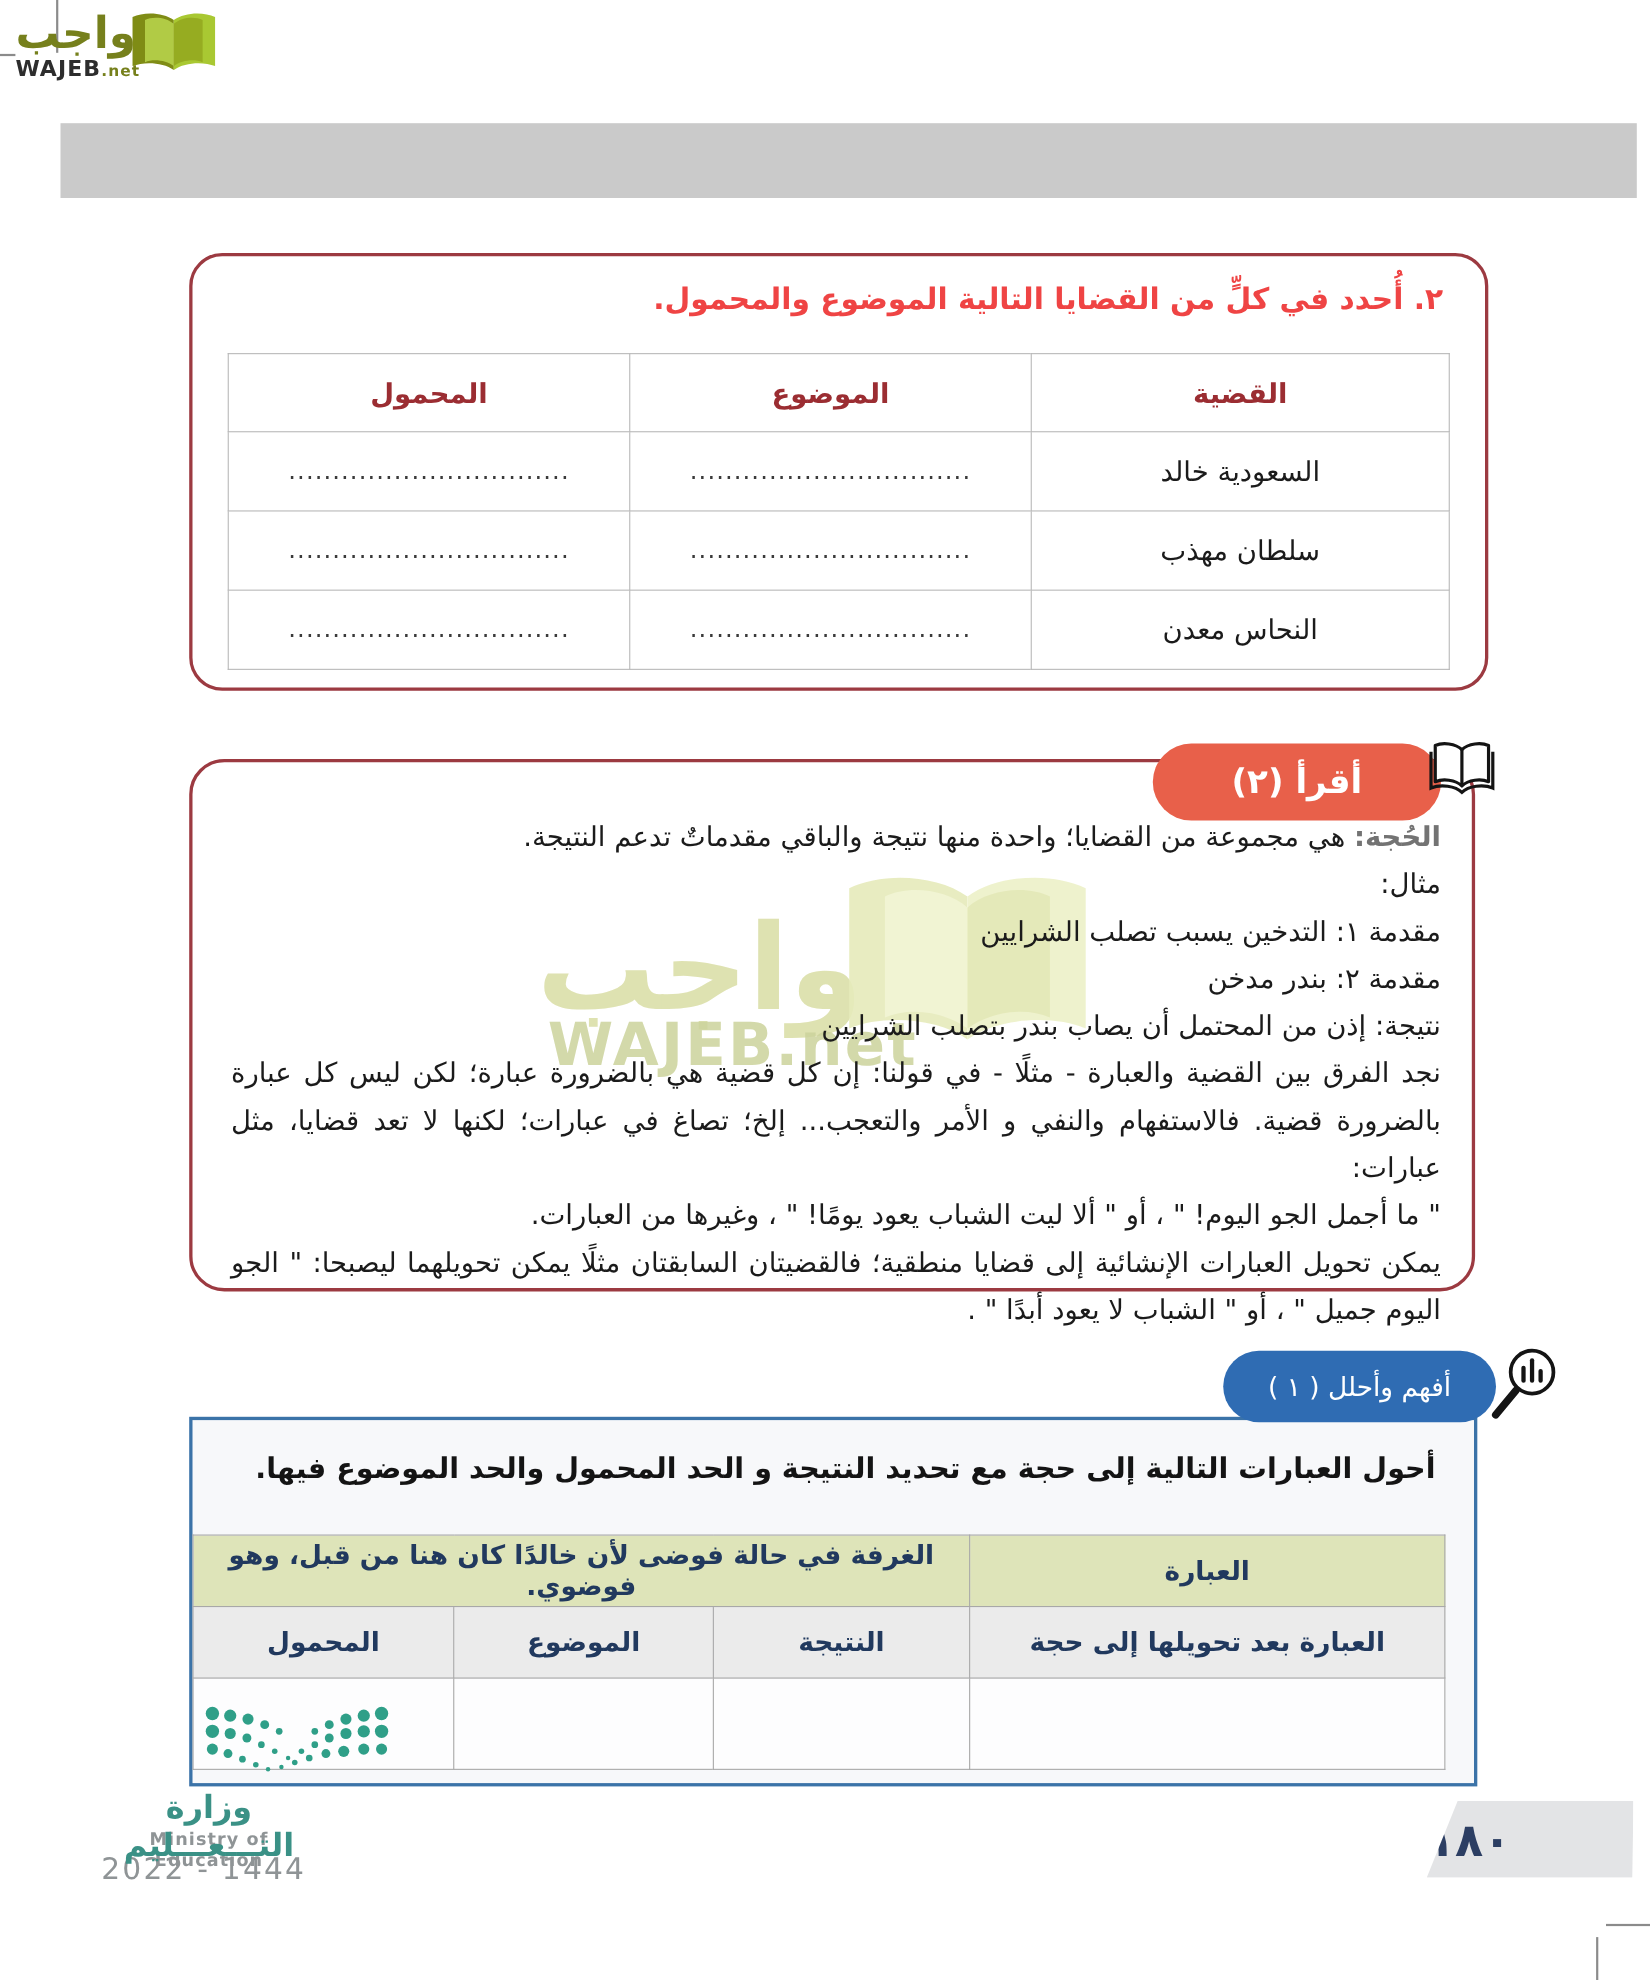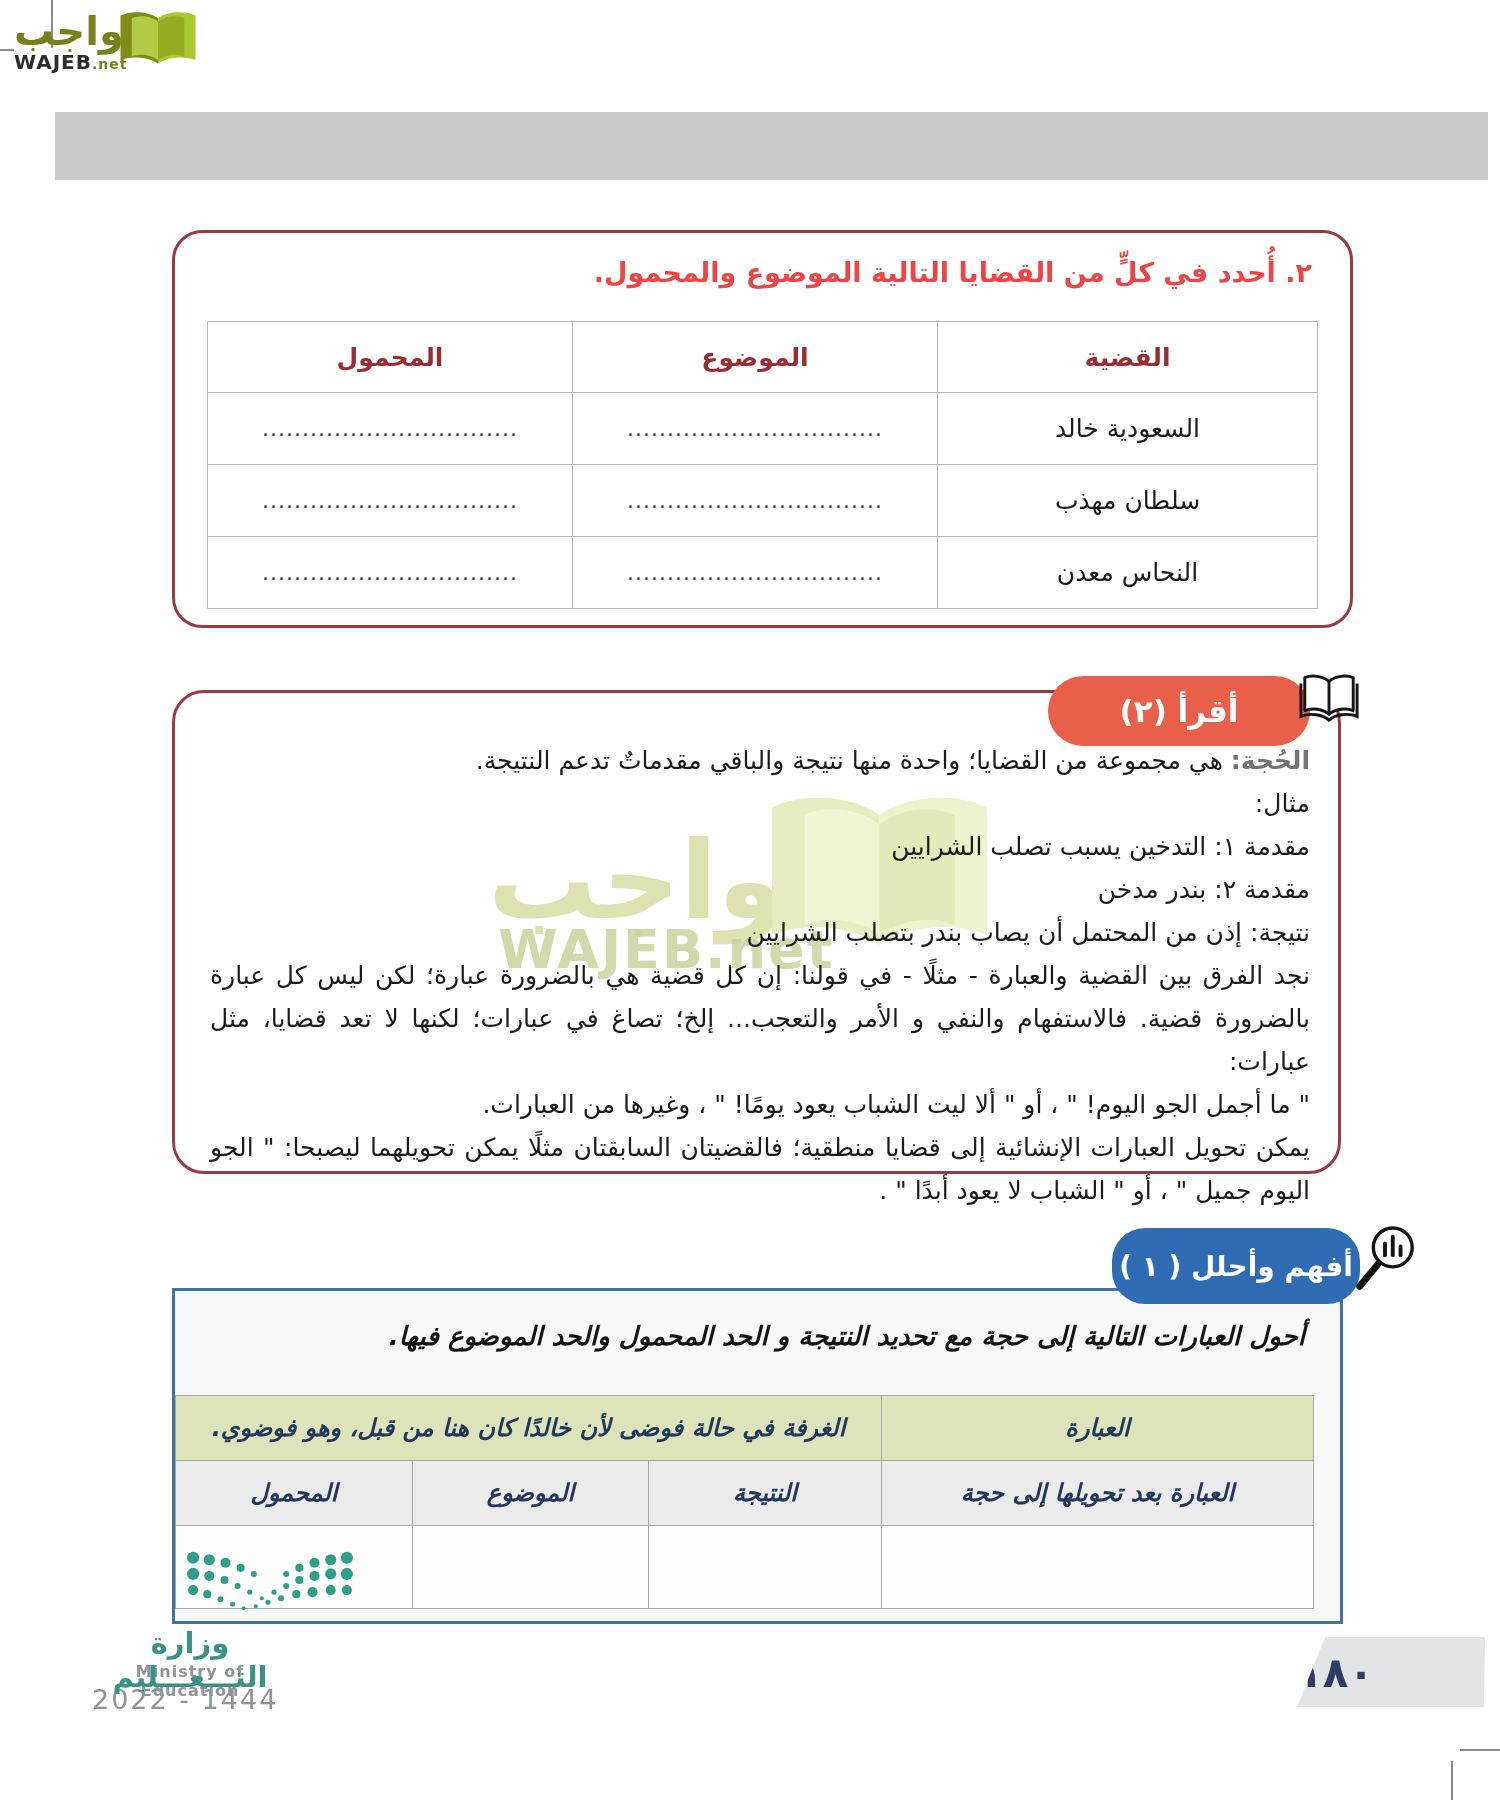--- a/index.html
+++ b/index.html
@@ -45,23 +45,23 @@
         font-size:25px;color:#1b1b1b;line-height:43px;text-align:right;}
   .def-term{color:#737373;font-weight:bold;}
   .ln.j{text-align:justify;text-align-last:justify;}
   .banner2{position:absolute;left:1048px;top:676px;width:262px;height:70px;background:#e8604a;
         border-radius:36px;z-index:3;color:#fff;font-size:31px;font-weight:bold;
         display:flex;align-items:center;justify-content:center;direction:rtl;}
   .icon-book2{position:absolute;left:1298px;top:656px;width:62px;height:86px;z-index:4;}
 
   
   .box3{position:absolute;left:172px;top:1288px;width:1165px;height:330px;
-        border:3px solid #3b73a8;background:#f7f8fa;z-index:2;font-style:italic;}
-  .banner3{position:absolute;left:1112px;top:1228px;width:248px;height:76px;background:#2f6cb3;
-        border-radius:33px;z-index:3;color:#fff;font-size:28px;font-weight:bold;
+        border:3px solid #3b73a8;background:#f7f8fa;z-index:2;}
+  .banner3{position:absolute;left:1112px;top:1228px;width:248px;height:65px;background:#2f6cb3;
+        border-radius:33px;z-index:3;color:#fff;font-size:24px;font-weight:normal;
         display:flex;align-items:center;justify-content:center;direction:rtl;}
   .icon-mag{position:absolute;left:1350px;top:1218px;width:70px;height:86px;z-index:4;}
   .instruction{position:absolute;right:35px;top:30px;direction:rtl;font-size:26px;
         font-weight:bold;color:#141414;}
   .t2{position:absolute;right:26px;top:104px;border-collapse:collapse;direction:rtl;table-layout:fixed;}
   .t2 td{border:1px solid #a8a8a8;text-align:center;vertical-align:middle;
         color:#21395e;font-weight:bold;}
   .t2 .r1 td{background:#dee4b9;height:62px;font-size:24px;}
   .t2 .r2 td{background:#ebebeb;height:62px;font-size:24px;}
   .t2 .r3 td{background:#fdfdfe;height:80px;}

